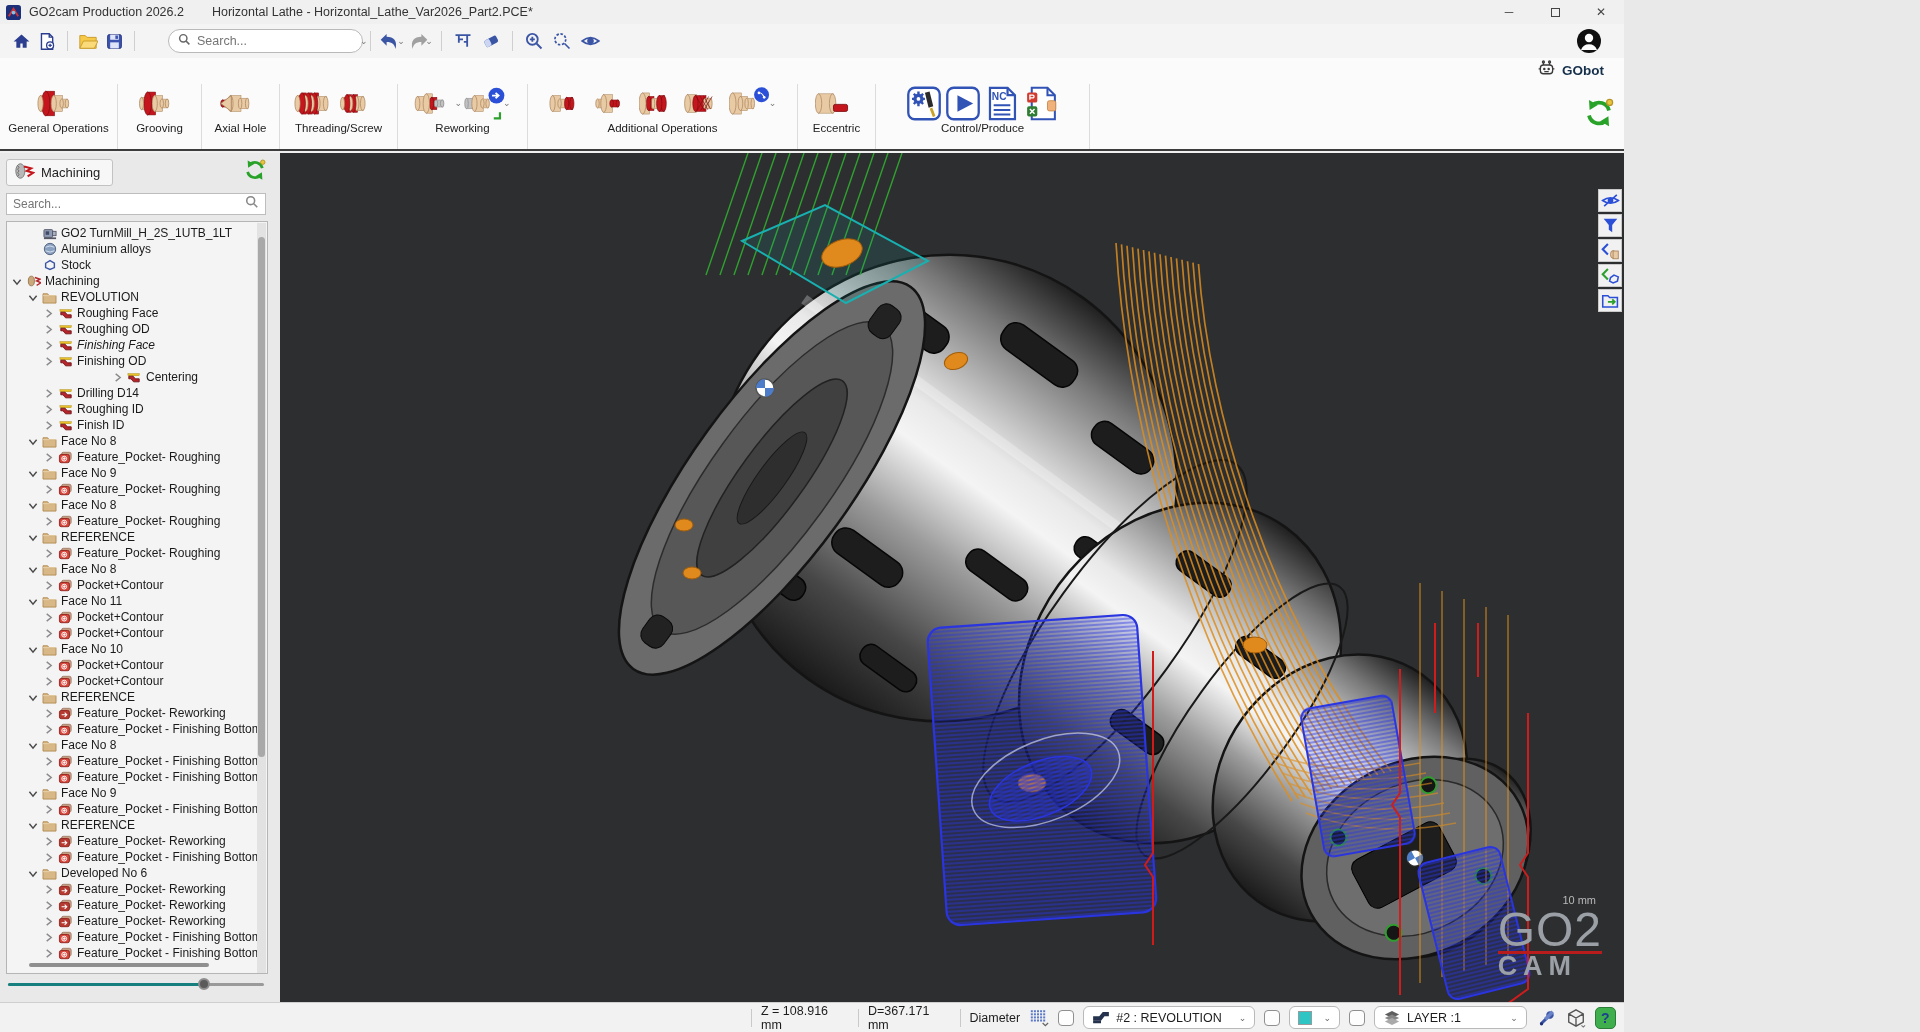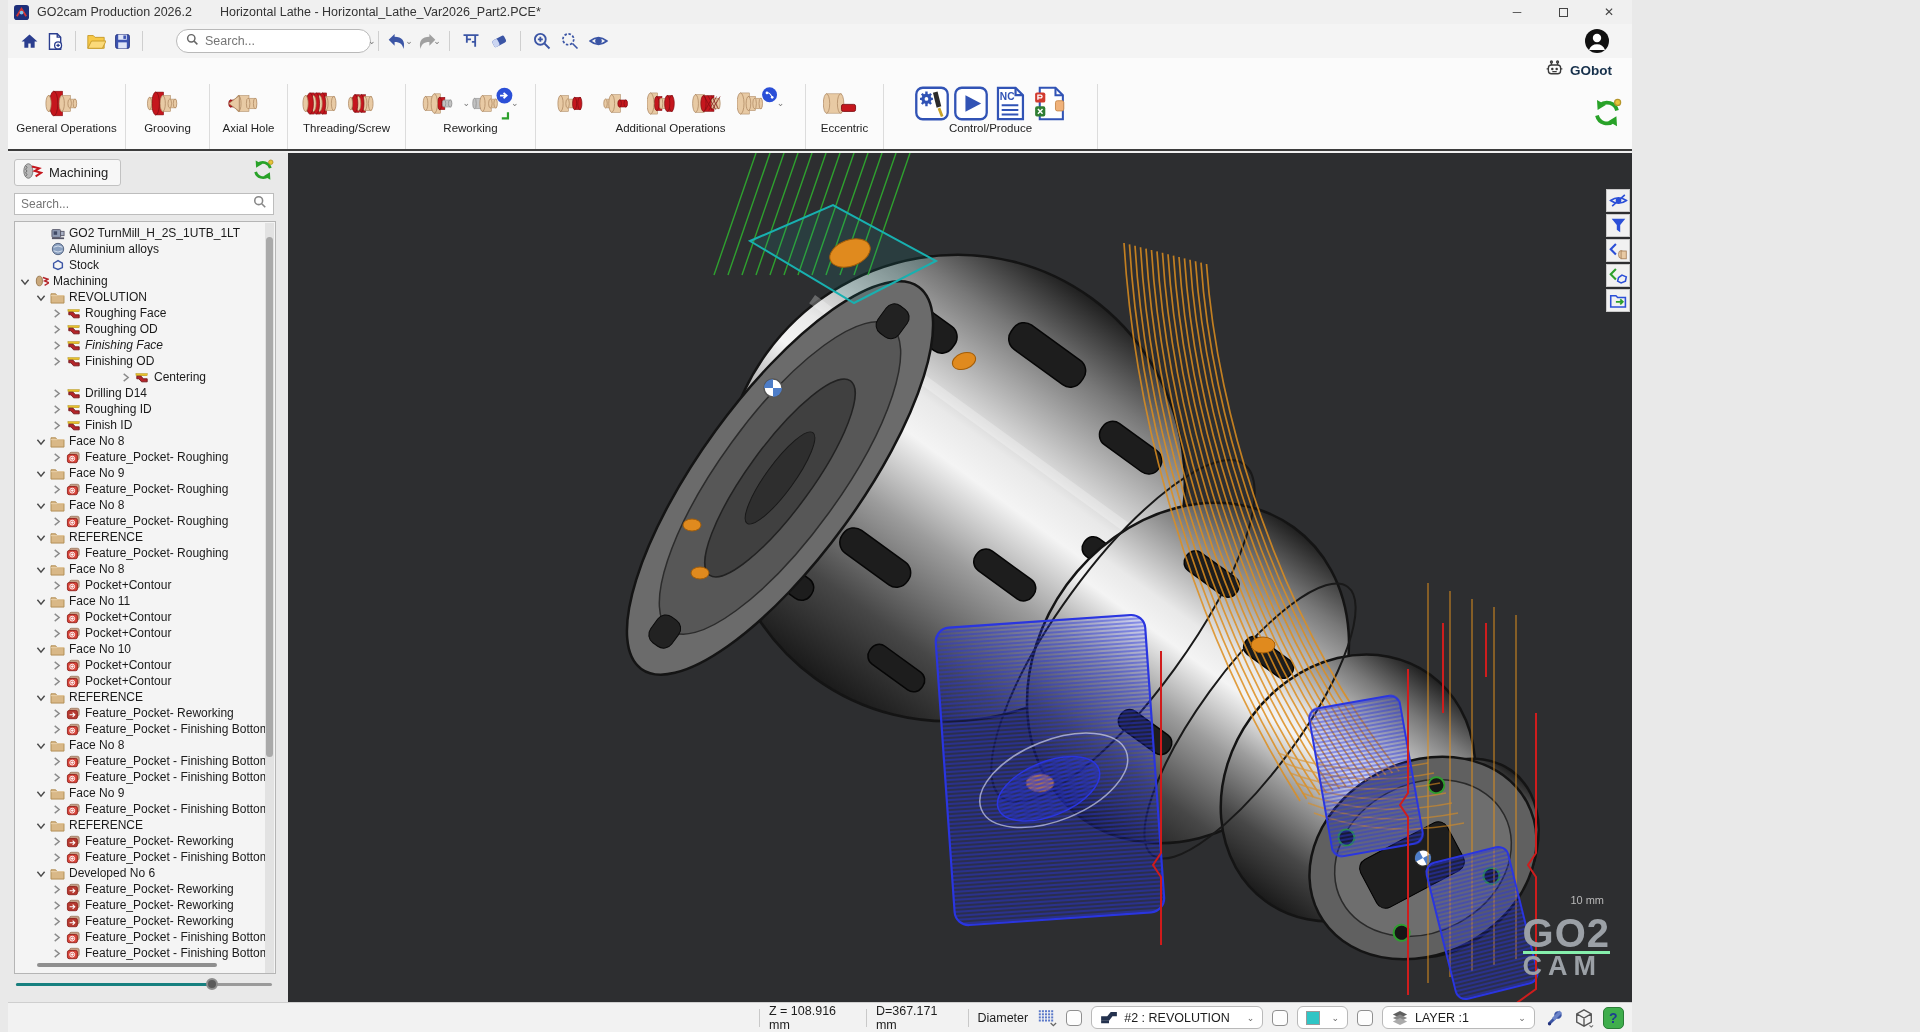--- a/index.html
+++ b/index.html
@@ -1,17 +1,17 @@
 <!DOCTYPE html>
 <html><head>
 <meta charset="utf-8">
 <style>
   * { margin:0; padding:0; box-sizing:border-box; }
   html,body { width:1920px; height:1032px; overflow:hidden; font-family:"Liberation Sans",sans-serif; background:#e9e9e9; }
-  .app { position:relative; width:1624px; height:1032px; background:#f0f0f0;margin-left:8px; }
+  .app { position:relative; width:1624px; height:1032px; background:#f0f0f0; }
 
   
   .titlebar { position:absolute; left:0; top:0; width:100%; height:24px; background:#f0f0f0; display:flex; align-items:center; font-size:12.5px; color:#333; }
   .titlebar .appico { margin:0 8px 0 6px; display:flex; }
   .titlebar .doc { margin-left:28px; }
   .wincontrols { margin-left:auto; display:flex; height:100%; }
   .winbtn { width:46px; height:100%; display:flex; align-items:center; justify-content:center; color:#444; font-size:12px; }
   .winbtn.max span { width:9px; height:9px; border:1px solid #444; display:inline-block; }
 
   
@@ -62,21 +62,21 @@
   .lp-track { position:absolute; left:0; top:5px; width:100%; height:3px; background:#9a9a9a; border-radius:2px; }
   .lp-fill { position:absolute; left:0; top:5px; width:196px; height:3px; background:#17807f; border-radius:2px; }
   .lp-handle { position:absolute; left:190px; top:0; width:12px; height:12px; border-radius:50%; background:#5a5a5a; border:2px solid #8d8d8d; }
 
   
   .viewport { position:relative; flex:1; height:100%; background:#2d2e30; overflow:hidden; }
   .viewport svg.scene { position:absolute; left:0; top:0; }
   .right-toolbar { position:absolute; right:2px; top:36px; display:flex; flex-direction:column; gap:2px; }
   .rt-btn { width:24px; height:23px; background:#f1f1f1; border:1px solid #c9c9c9; display:flex; align-items:center; justify-content:center; }
   .logo { position:absolute; right:22px; bottom:24px; text-align:left; color:#9ba0a6; line-height:0.9; pointer-events:none; }
-  .logo .l1 { font-size:40px; font-weight:bold; letter-spacing:1px; border-bottom:3px solid #86efac; display:inline-block; }
+  .logo .l1 { font-size:48px; font-weight:normal; letter-spacing:1px; border-bottom:3px solid #b91c1c; display:inline-block; }
   .logo .l2 { font-size:27px; font-weight:bold; letter-spacing:6px; }
   .scalelabel { position:absolute; right:28px; bottom:96px; font-size:11px; color:#b9b9b9; pointer-events:none; }
 
   
   .statusbar { position:absolute; left:0; top:1002px; width:100%; height:30px; background:#f2f2f2; border-top:1px solid #cfcfcf; display:flex; align-items:center; gap:9px; font-size:12.5px; color:#1d1d1d; padding-right:8px; }
   .sb-spacer { width:742px; flex:none; }
   .sb-sep { width:1px; height:18px; background:#c9c9c9; }
   .sb-dd { height:23px; background:#fff; border:1px solid #b9b9b9; border-radius:6px; display:flex; align-items:center; gap:6px; padding:0 8px; }
   .sb-check { width:16px; height:16px; border:1.5px solid #8f8f8f; border-radius:4px; background:#fdfdfd; flex:none; }
   .sb-swatch { width:14px; height:14px; background:#2fc5c5; border:1px solid #9a9a9a; }

